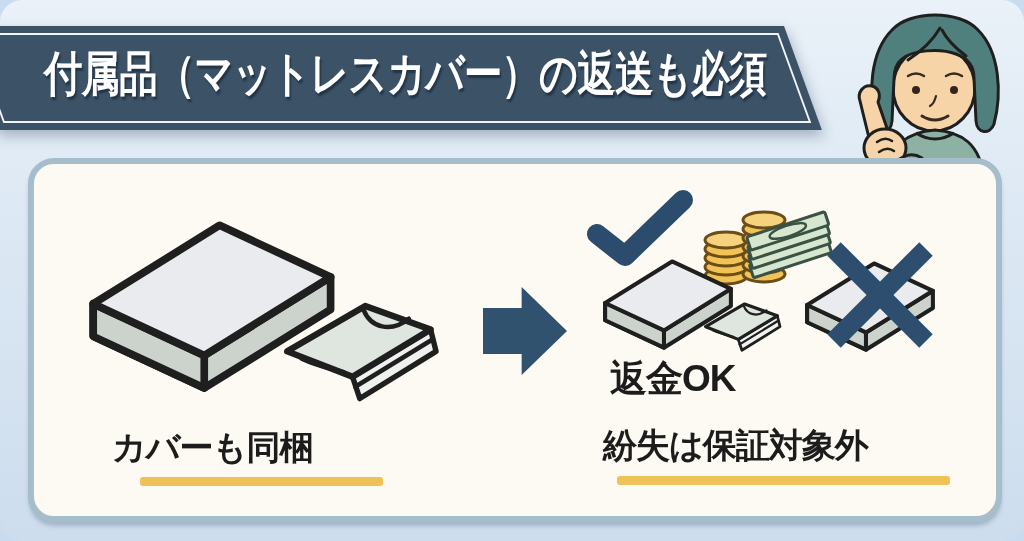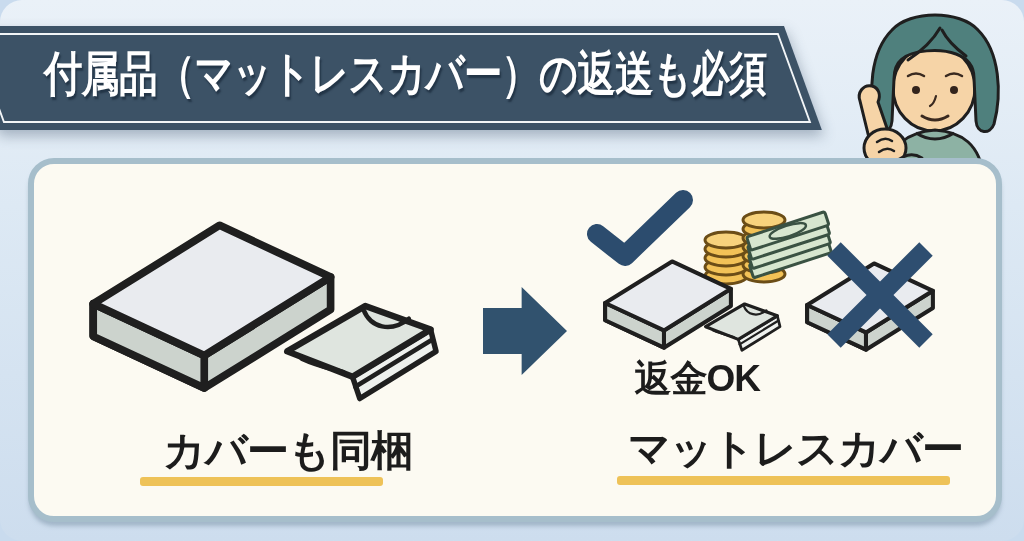--- a/index.html
+++ b/index.html
@@ -20,23 +20,23 @@
 
   
   .presenter{position:absolute;left:850px;top:2px;width:166px;height:176px;z-index:1;}
 
   
   .panel{position:absolute;left:28px;top:158px;width:962px;height:352px;
          background:#fcfaf2;border:6px solid #a6becb;border-radius:26px;z-index:2;
          box-shadow:0 5px 4px -1px rgba(125,150,170,.55);}
 
   .abs{position:absolute;}
-  .caption{position:absolute;font-weight:900;color:#1c1c1c;text-align:right;
+  .caption{position:absolute;font-weight:900;color:#1c1c1c;text-align:left;
            white-space:nowrap;line-height:1;z-index:4;}
-  .cap-big{font-size:42px;letter-spacing:-1px;}
+  .cap-big{font-size:34px;letter-spacing:-1px;}
   .cap-mid{font-size:37px;letter-spacing:-1px;}
   .underline{position:absolute;background:#eec258;border-radius:3px;z-index:3;}
 
   
   .arrow{position:absolute;left:483px;top:287px;width:84px;height:88px;background:#31526e;
          clip-path:polygon(0% 24%,46% 24%,46% 0%,100% 50%,46% 100%,46% 76%,0% 76%);z-index:4;}
 
   
   svg{display:block;overflow:visible;}
   .m-top{fill:#e9ebef;stroke:#1f1f1f;stroke-width:8;stroke-linejoin:round;}
@@ -165,15 +165,15 @@
 
   <svg class="abs z4 faded" style="left:798px;top:252px;" width="142" height="102" viewBox="0 0 280 200">
       <use href="#sym-mattress"></use>
     </svg>
   <svg class="abs z4" style="left:818px;top:233px;" width="124" height="124" viewBox="0 0 124 124">
     <line x1="16" y1="16" x2="108" y2="108" stroke="#2e4e70" stroke-width="19"></line>
     <line x1="108" y1="16" x2="16" y2="108" stroke="#2e4e70" stroke-width="19"></line>
   </svg>
 
   <div class="underline" style="left:617px;top:476px;width:333px;height:9px;"></div>
-  <div class="caption cap-big" style="left:603px;top:428px;width:360px;">マットレスカバー</div>
+  <div class="caption cap-big" style="left:603px;top:428px;width:360px;">紛失は保証対象外</div>
 
 </div>
 
 </body></html>

